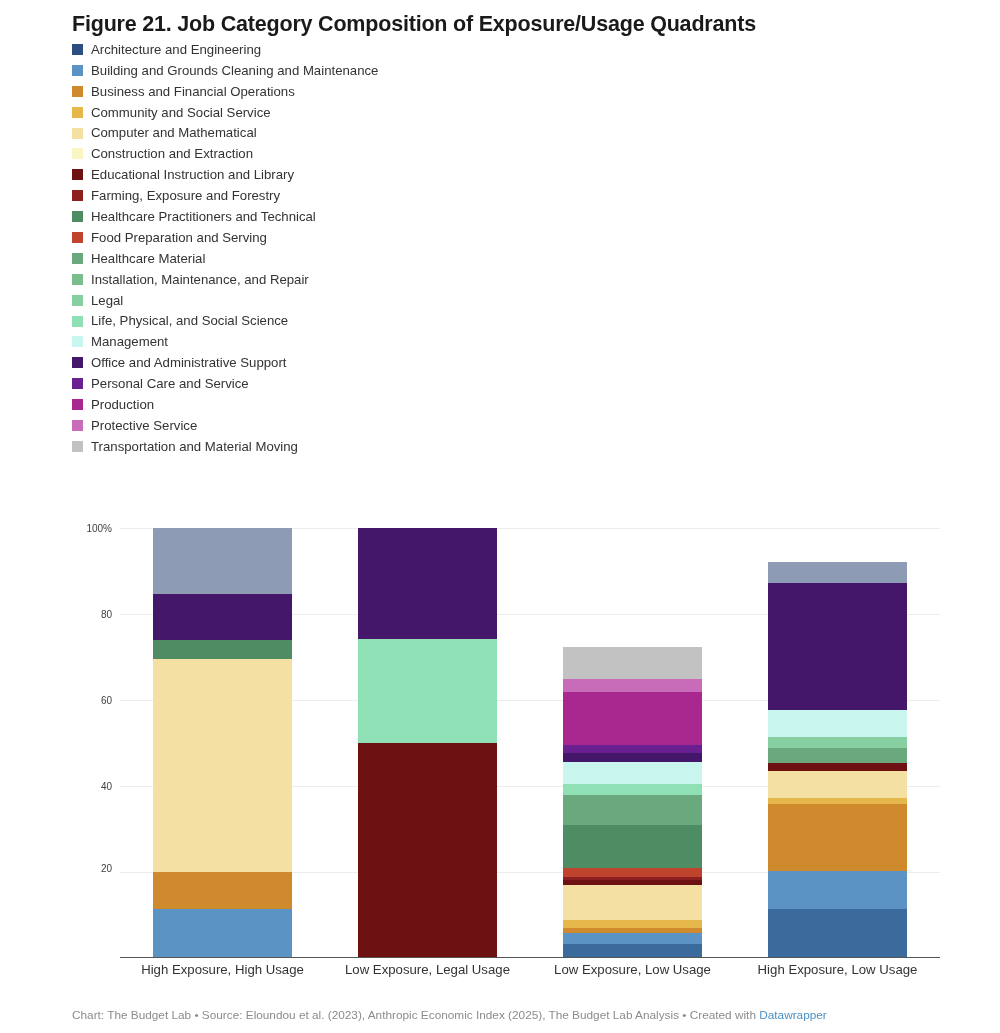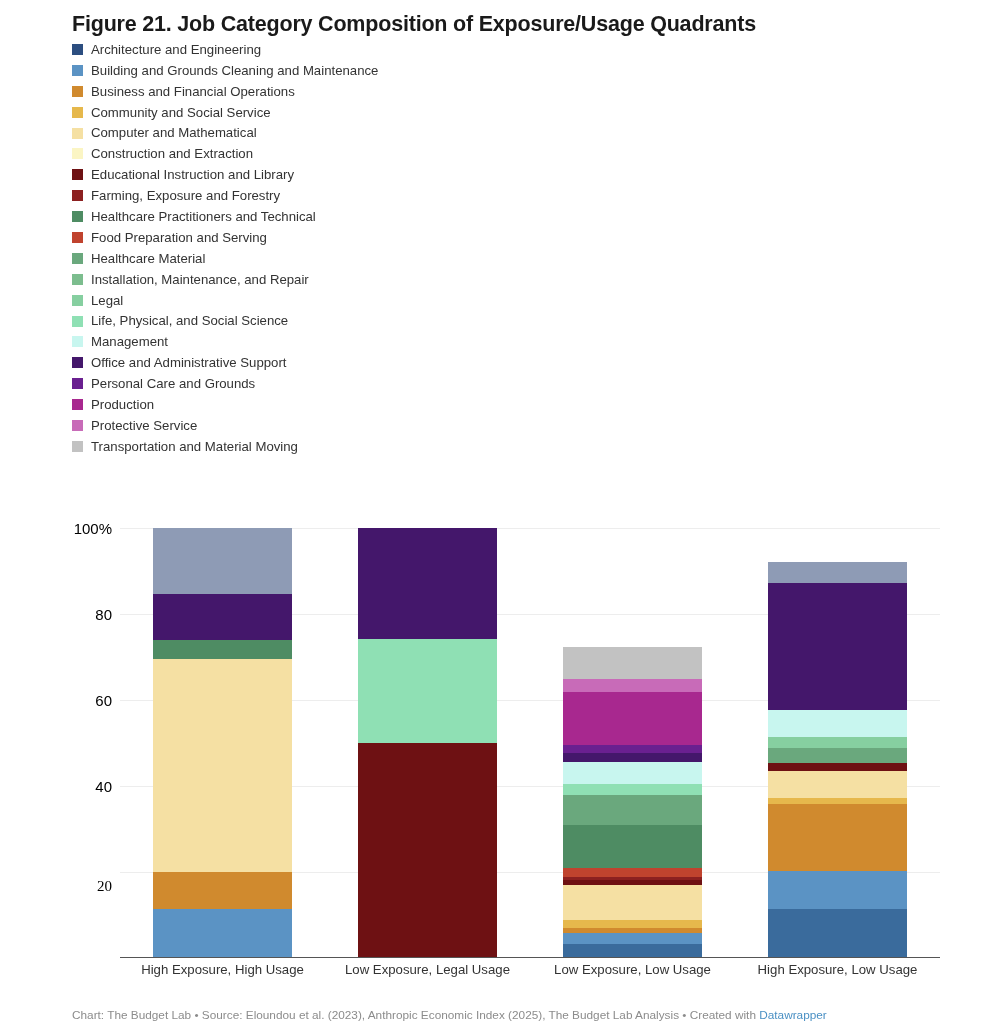--- a/index.html
+++ b/index.html
@@ -64,22 +64,22 @@
   .y-axis-labels {
     position: absolute;
     left: 0;
     top: 0;
     width: 48px;
     height: 430px;
   }
   .y-label {
     position: absolute;
     right: 8px;
-    font-size: 15px;
-    color: #000000;
+    font-size: 10px;
+    color: #404040;
     transform: translateY(-50%);
     white-space: nowrap;
   }
   .gridlines {
     position: absolute;
     left: 48px;
     top: 0;
     right: 0;
     height: 430px;
   }
@@ -218,21 +218,21 @@
       <div class="legend-item">
         <span class="legend-swatch" style="background: rgb(200, 246, 239);"></span>
         <span class="legend-label">Management</span>
       </div>
       <div class="legend-item">
         <span class="legend-swatch" style="background: rgb(68, 23, 107);"></span>
         <span class="legend-label">Office and Administrative Support</span>
       </div>
       <div class="legend-item">
         <span class="legend-swatch" style="background: rgb(106, 32, 144);"></span>
-        <span class="legend-label">Personal Care and Grounds</span>
+        <span class="legend-label">Personal Care and Service</span>
       </div>
       <div class="legend-item">
         <span class="legend-swatch" style="background: rgb(168, 40, 143);"></span>
         <span class="legend-label">Production</span>
       </div>
       <div class="legend-item">
         <span class="legend-swatch" style="background: rgb(200, 107, 184);"></span>
         <span class="legend-label">Protective Service</span>
       </div>
       <div class="legend-item">
@@ -240,21 +240,21 @@
         <span class="legend-label">Transportation and Material Moving</span>
       </div>
     </div>
 
   <div class="plot">
     <div class="y-axis-labels">
         <div class="y-label" style="top: 0px;">100%</div>
         <div class="y-label" style="top: 86px;">80</div>
         <div class="y-label" style="top: 172px;">60</div>
         <div class="y-label" style="top: 258px;">40</div>
-        <div class="y-label" style="top: 358px; font-family: Liberation Serif, serif;">20</div>
+        <div class="y-label" style="top: 340px;">20</div>
       </div>
     <div class="gridlines">
         <div class="gridline" style="top: 0px;"></div>
         <div class="gridline" style="top: 86px;"></div>
         <div class="gridline" style="top: 172px;"></div>
         <div class="gridline" style="top: 258px;"></div>
         <div class="gridline" style="top: 344px;"></div>
       </div>
     <div class="bars">
         <div class="bar-slot">

